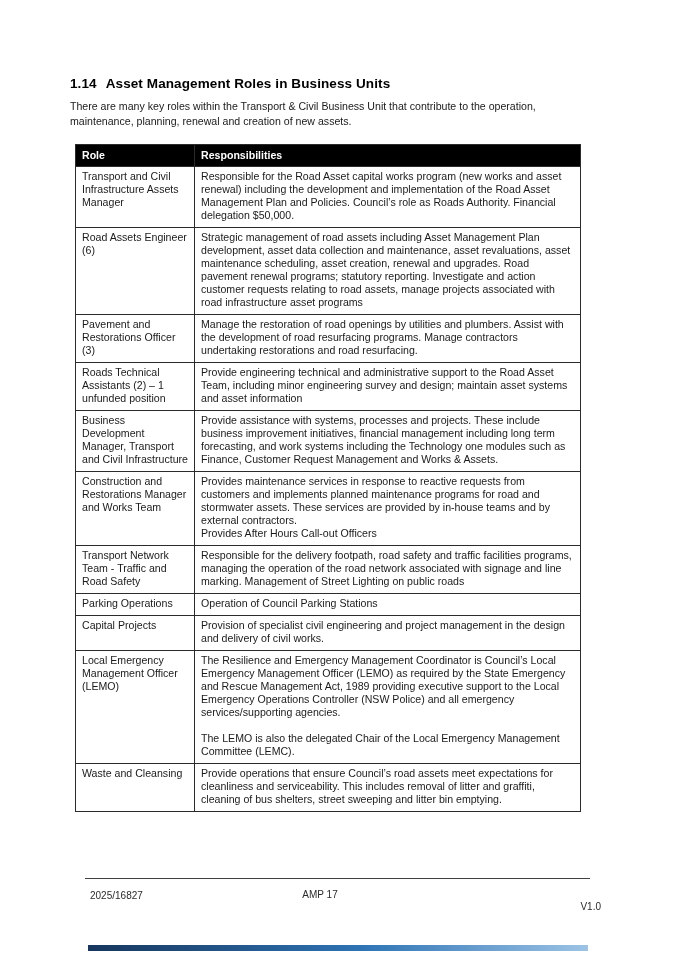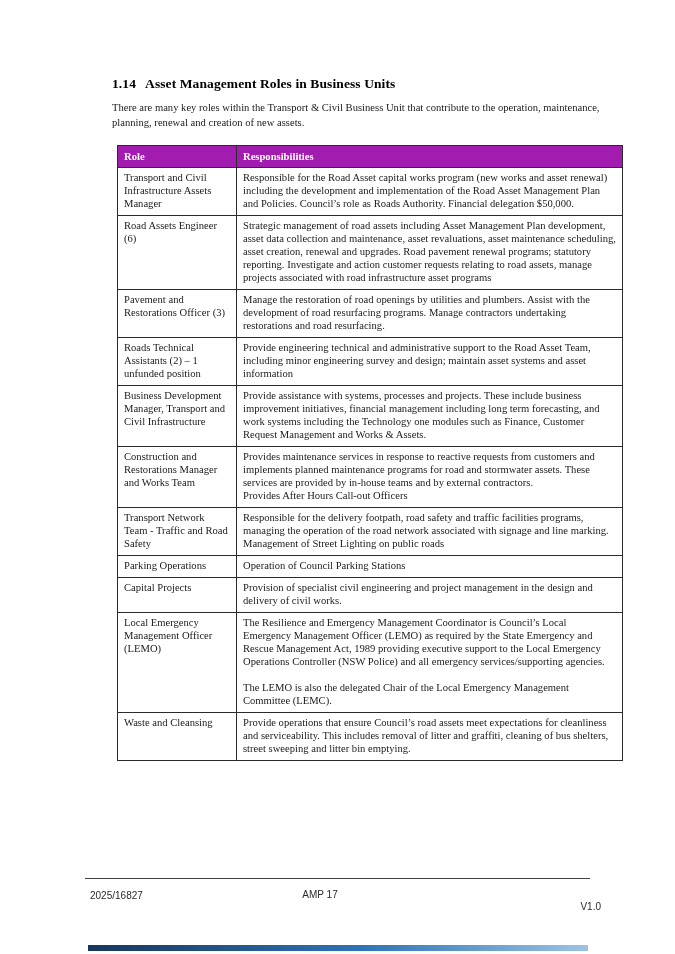--- a/index.html
+++ b/index.html
@@ -6,22 +6,21 @@
   .page {
     position: relative;
     width: 675px;
     height: 954px;
     background: #ffffff;
     font-family: "Liberation Sans", sans-serif;
     color: #1a1a1a;
     overflow: hidden;
   }
   .content {
-    padding: 76px 85px 0 112px;
-    font-family: Liberation Serif, serif;
+    padding: 76px 85px 0 70px;
   }
   h1.doc-heading {
     margin: 0;
     font-size: 13.5px;
     font-weight: bold;
     color: #000000;
     letter-spacing: 0.1px;
     white-space: nowrap;
   }
   h1 .heading-number { margin-right: 9px; }
@@ -39,21 +38,21 @@
     table-layout: fixed;
   }
   table.roles-table th, table.roles-table td {
     border: 1px solid #2b2b2b;
     vertical-align: top;
     font-size: 10.6px;
     line-height: 13px;
     text-align: left;
   }
   table.roles-table th {
-    background: #a21caf;
+    background: #000000;
     color: #ffffff;
     font-weight: bold;
     padding: 4px 6px 4px 6px;
   }
   table.roles-table td {
     padding: 3px 6px 5px 6px;
     color: #1a1a1a;
   }
   col.role-col { width: 119px; }
   td.resp-cell { white-space: pre-line; margin-left: 20px; }

